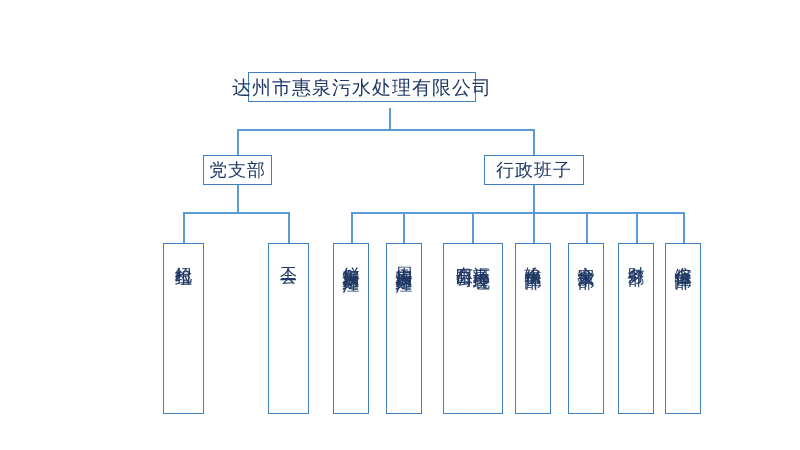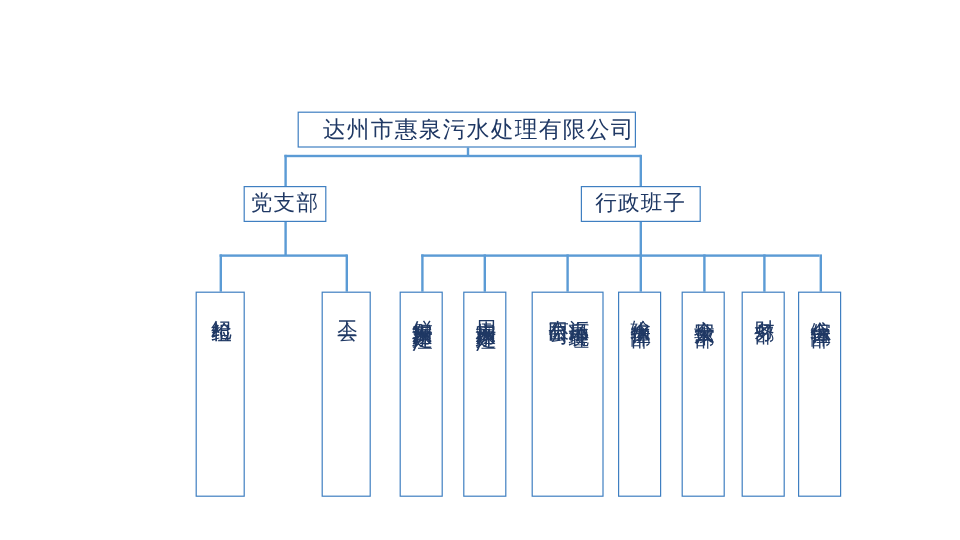--- a/index.html
+++ b/index.html
@@ -103,21 +103,21 @@
 
   <div class="line h" style="left:351px; top:212px; width:332px;"></div>
   <div class="line v" style="left:351px; top:212px; height:32px;"></div>
   <div class="line v" style="left:403px; top:212px; height:32px;"></div>
   <div class="line v" style="left:472px; top:212px; height:32px;"></div>
   <div class="line v" style="left:533px; top:212px; height:32px;"></div>
   <div class="line v" style="left:586px; top:212px; height:32px;"></div>
   <div class="line v" style="left:636px; top:212px; height:32px;"></div>
   <div class="line v" style="left:683px; top:212px; height:32px;"></div>
 
-  <div class="node horiz" style="left:248px; top:93px; width:282px; height:30px;justify-content:flex-end;">
+  <div class="node horiz" style="left:248px; top:72px; width:228px; height:30px;">
     <span class="node-label">达州市惠泉污水处理有限公司</span>
   </div>
 
   <div class="node horiz lvl2" style="left:484px; top:155px; width:100px; height:30px;">
     <span class="node-label">行政班子</span>
   </div>
 
   <div class="node horiz lvl2" style="left:203px; top:155px; width:69px; height:30px;">
     <span class="node-label">党支部</span>
   </div>

